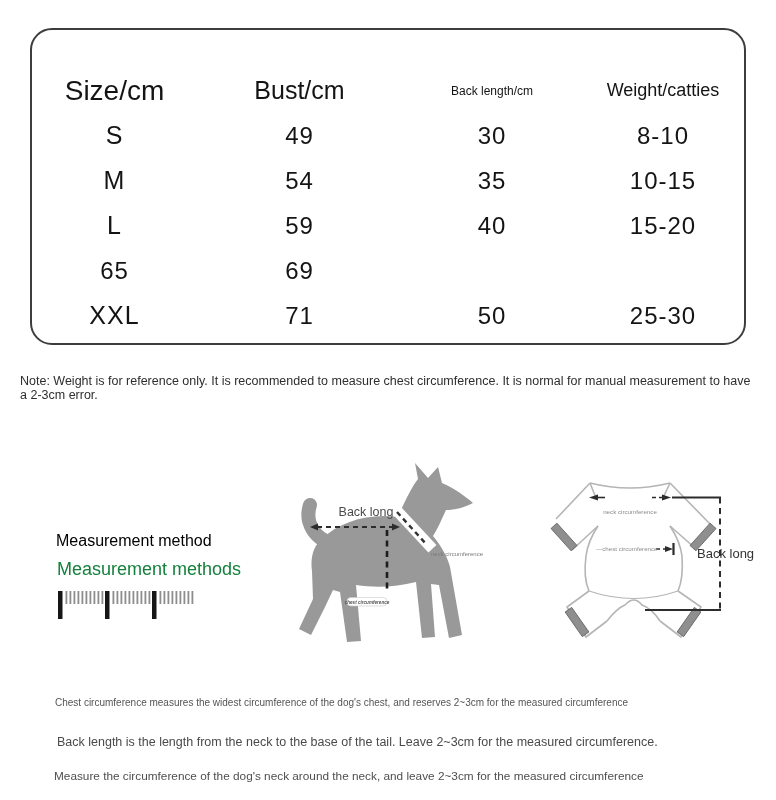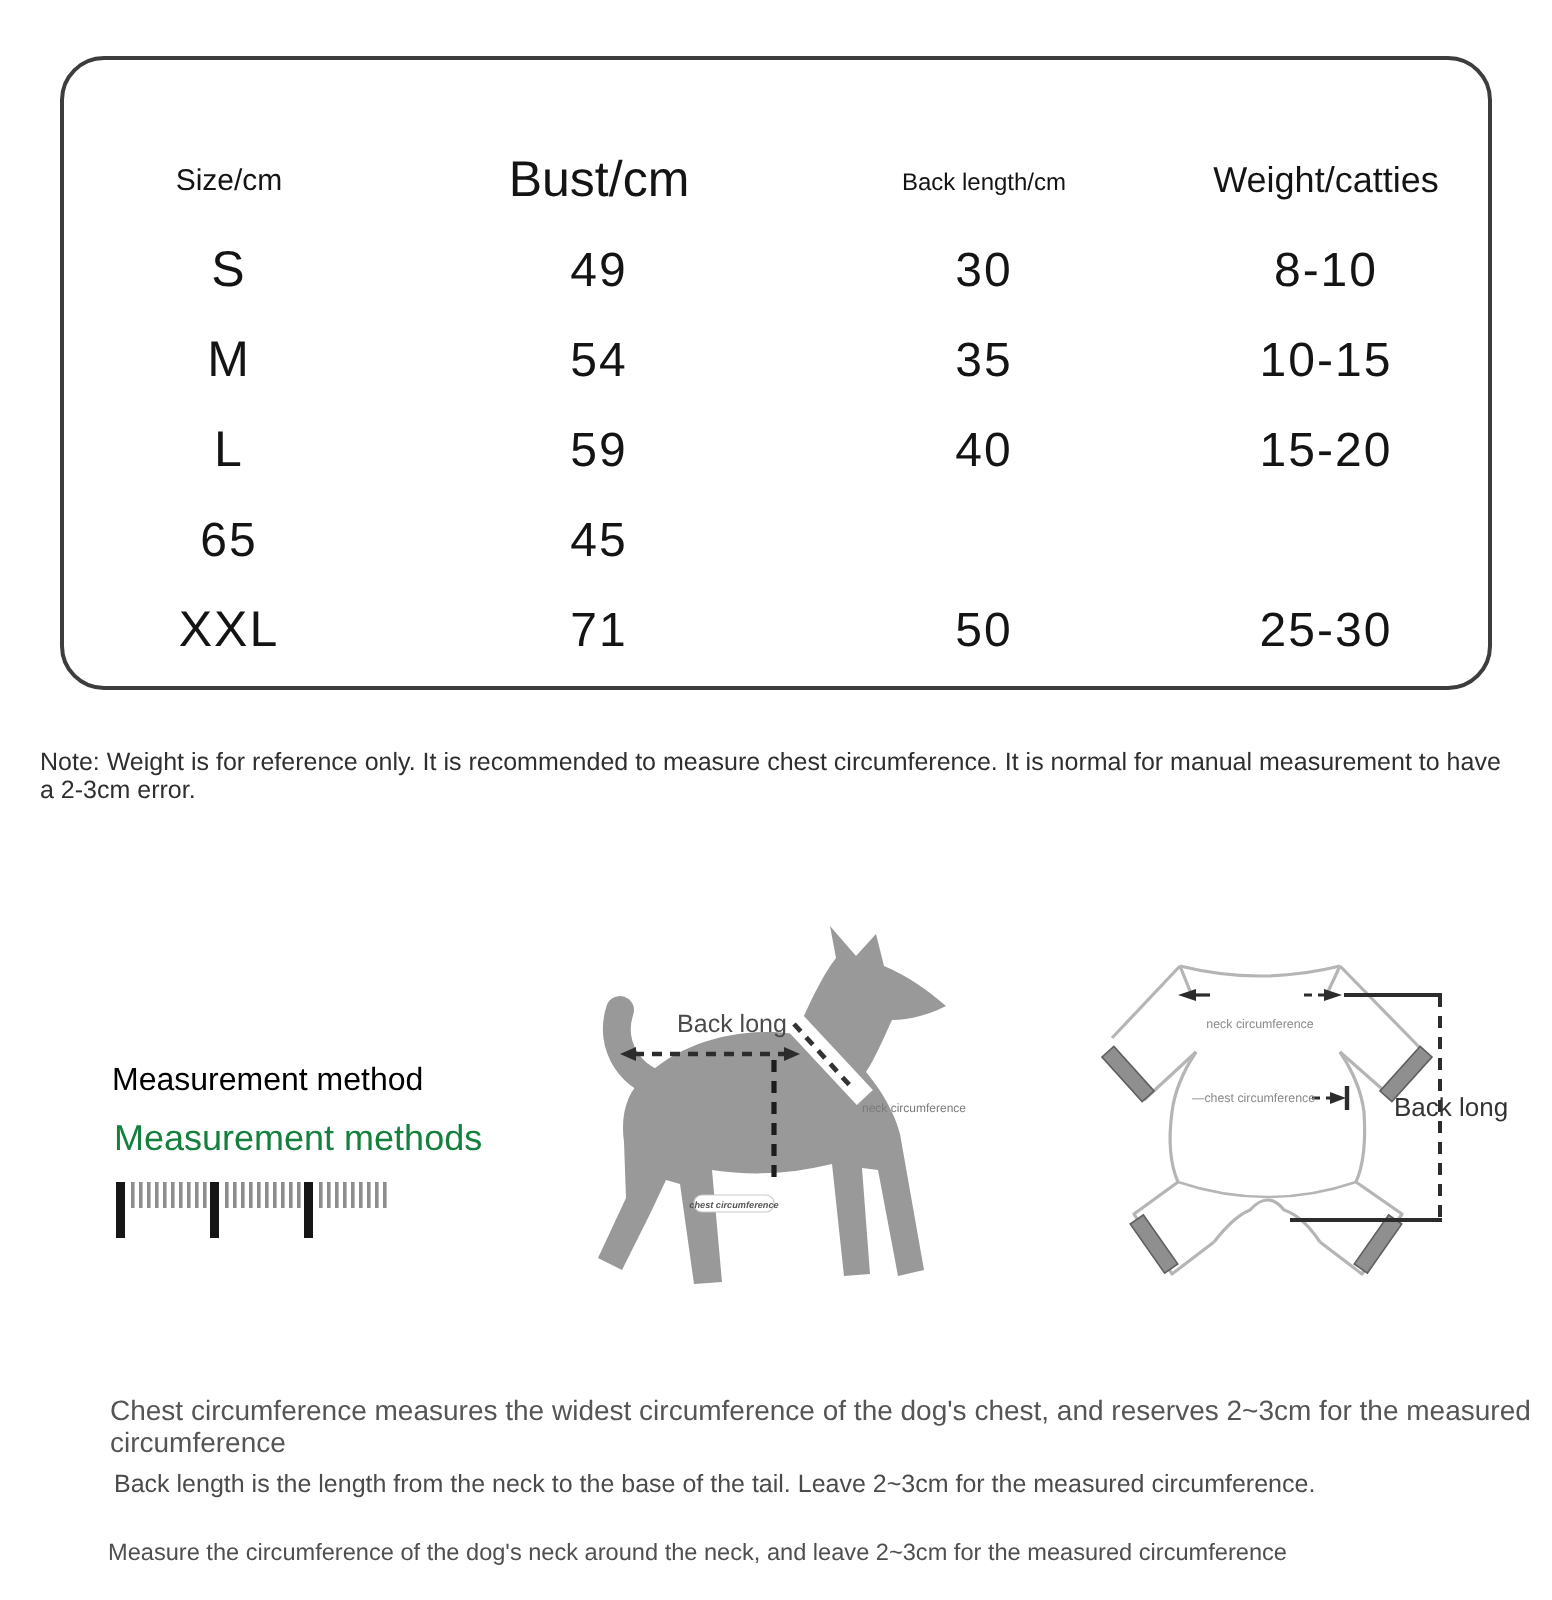--- a/index.html
+++ b/index.html
@@ -8,40 +8,40 @@
     font-family:"Liberation Sans","DejaVu Sans",sans-serif;color:#111;
   }
   
   .size-table{
     position:absolute;left:30px;top:28px;width:716px;height:317px;
     border:2px solid #3d3d3d;border-radius:22px;box-sizing:border-box;
     padding-top:38px;
   }
   .trow{display:grid;grid-template-columns:165px 205px 180px 162px;height:45px;align-items:center;}
   .tcell{text-align:center;white-space:nowrap;color:#141414;}
-  .h1{font-size:15px;}
+  .h1{font-size:28px;}
   .h2{font-size:25px;}
   .h3{font-size:12px;}
   .h4{font-size:18px;}
   .cell-size{font-size:25px;letter-spacing:1px;}
   .cell-num{font-size:24px;letter-spacing:1px;}
   
   .note{
     position:absolute;left:20px;top:374px;width:740px;
     font-size:12.5px;color:#2e2e2e;
   }
   
   .mm-small{position:absolute;left:56px;top:532px;font-size:16px;color:#000000;text-align:right;}
   .mm-large{position:absolute;left:57px;top:559px;font-size:18px;color:#15803d;}
   .ruler{position:absolute;left:58px;top:591px;}
   
   .dog-svg{position:absolute;left:290px;top:455px;}
   .garment-svg{position:absolute;left:530px;top:440px;}
   
-  .fn1{position:absolute;left:55px;top:697px;font-size:14px;color:#555;}
+  .fn1{position:absolute;left:55px;top:697px;font-size:10px;color:#555;}
   .fn2{position:absolute;left:57px;top:735px;font-size:12.5px;color:#4a4a4a;}
   .fn3{position:absolute;left:54px;top:769px;font-size:11.8px;color:#4f4f4f;}
   svg text{font-family:"Liberation Sans","DejaVu Sans",sans-serif;}
 </style>
 </head>
 <body>
 
 <div id="canvas">
 
   <div class="size-table">
@@ -64,21 +64,21 @@
       <div class="tcell cell-num">10-15</div>
     </div>
     <div class="trow">
       <div class="tcell cell-size">L</div>
       <div class="tcell cell-num">59</div>
       <div class="tcell cell-num">40</div>
       <div class="tcell cell-num">15-20</div>
     </div>
     <div class="trow">
       <div class="tcell cell-num">65</div>
-      <div class="tcell cell-num">45</div>
+      <div class="tcell cell-num">69</div>
     </div>
     <div class="trow">
       <div class="tcell cell-size">XXL</div>
       <div class="tcell cell-num">71</div>
       <div class="tcell cell-num">50</div>
       <div class="tcell cell-num">25-30</div>
     </div>
   </div>
 
   <div class="note">Note: Weight is for reference only. It is recommended to measure chest circumference. It is normal for manual measurement to have a 2-3cm error.</div>

